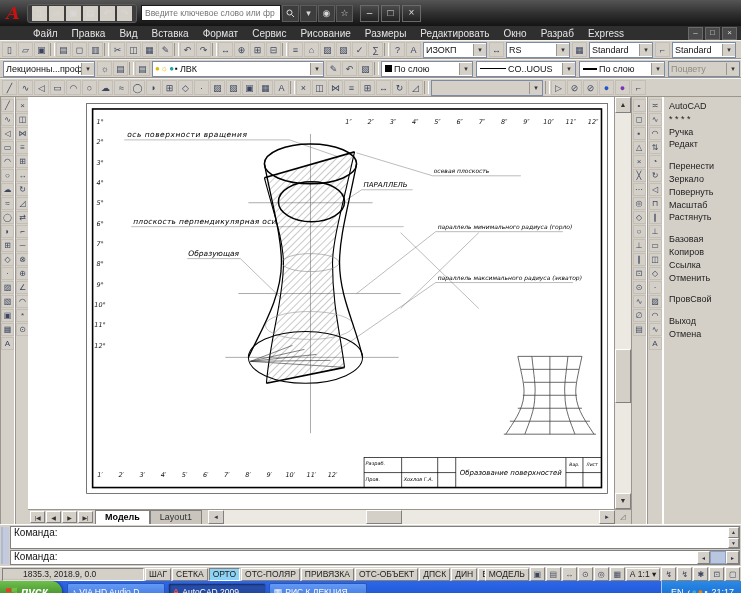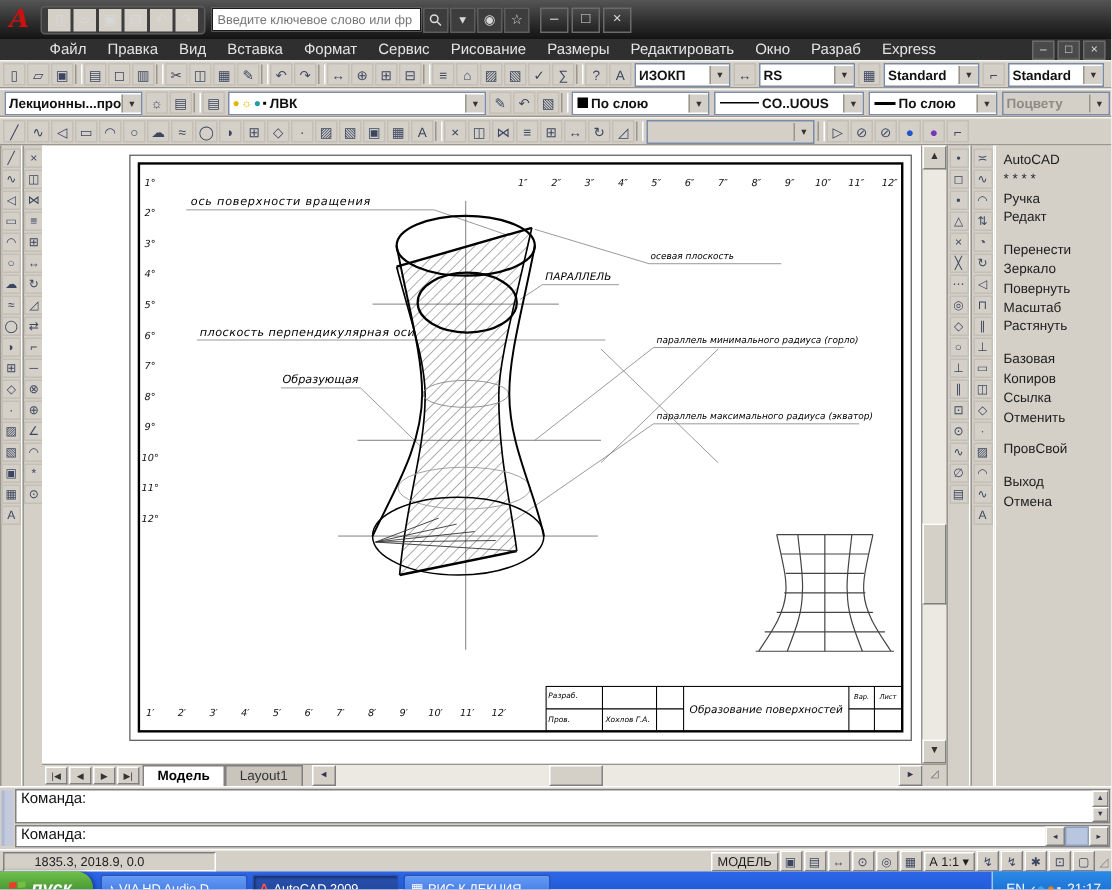--- a/index.html
+++ b/index.html
@@ -32,21 +32,21 @@
   
   .tbrow{height:17px;background:#d4d0c8;display:flex;align-items:center;gap:1px;
     border-top:1px solid #f5f4f0;border-bottom:1px solid #9a968e;padding:0 2px;overflow:hidden;}
   .tb-btn{width:13px;height:13px;display:inline-flex;align-items:center;justify-content:center;
     font-size:9px;color:#3c4660;border:1px solid #c3bfb6;background:#d4d0c8;flex:0 0 auto;}
   .tb-btn.sep{width:3px;border:none;border-left:1px solid #9a968e;border-right:1px solid #fff;
     height:13px;background:none;}
   .iconrow{display:flex;gap:1px;align-items:center;}
   .combo{display:inline-flex;align-items:center;height:14px;background:#fff;
     border:1px solid #7b8ba5;margin:0 1px;overflow:hidden;flex:0 0 auto;}
-  .combo-val{flex:1;font-size:9px;padding:0 2px;white-space:nowrap;overflow:hidden;font-weight:bold;}
+  .combo-val{flex:1;font-size:9px;padding:0 2px;white-space:nowrap;overflow:hidden;}
   .combo-arrow{width:12px;height:12px;background:#d4d0c8;border-left:1px solid #9a968e;
     font-size:7px;display:inline-flex;align-items:center;justify-content:center;color:#333;}
   .combo.disabled{background:#d4d0c8;}
   .combo.disabled .combo-val{color:#8f8b84;}
   .w62{width:62px;} .w90{width:90px;} .w98{width:98px;} .w84{width:84px;} .w70{width:70px;}
   .w170{width:170px;} .w110{width:110px;}
   .mini{display:inline-flex;gap:1px;padding-left:2px;}
   .mini-ico{font-size:8px;line-height:12px;}
   .swatch{width:7px;height:7px;background:#000;margin-left:3px;flex:0 0 auto;}
   .lt-line{display:inline-block;width:26px;border-top:1px solid #000;margin-left:3px;}
@@ -647,20 +647,32 @@
           <span class="chs-btn">◄</span>
           <span class="chs-mid"></span>
           <span class="chs-btn">►</span>
         </span>
       </div>
     </div>
   </div>
 
   <div class="statusbar">
     <span class="coords">1835.3, 2018.9, 0.0</span>
+    <span class="iconrow">
+        <span class="st-btn">ШАГ</span>
+        <span class="st-btn">СЕТКА</span>
+        <span class="st-btn on">ОРТО</span>
+        <span class="st-btn">ОТС-ПОЛЯР</span>
+        <span class="st-btn">ПРИВЯЗКА</span>
+        <span class="st-btn">ОТС-ОБЪЕКТ</span>
+        <span class="st-btn">ДПСК</span>
+        <span class="st-btn">ДИН</span>
+        <span class="st-btn">ВЕС</span>
+        <span class="st-btn">БС</span>
+      </span>
     <span class="spacer"></span>
     <span class="st-btn">МОДЕЛЬ</span>
     <span class="iconrow">
         <span class="st-ico">▣</span>
         <span class="st-ico">▤</span>
         <span class="st-ico">↔</span>
         <span class="st-ico">⊙</span>
         <span class="st-ico">◎</span>
         <span class="st-ico">▦</span>
       </span>

